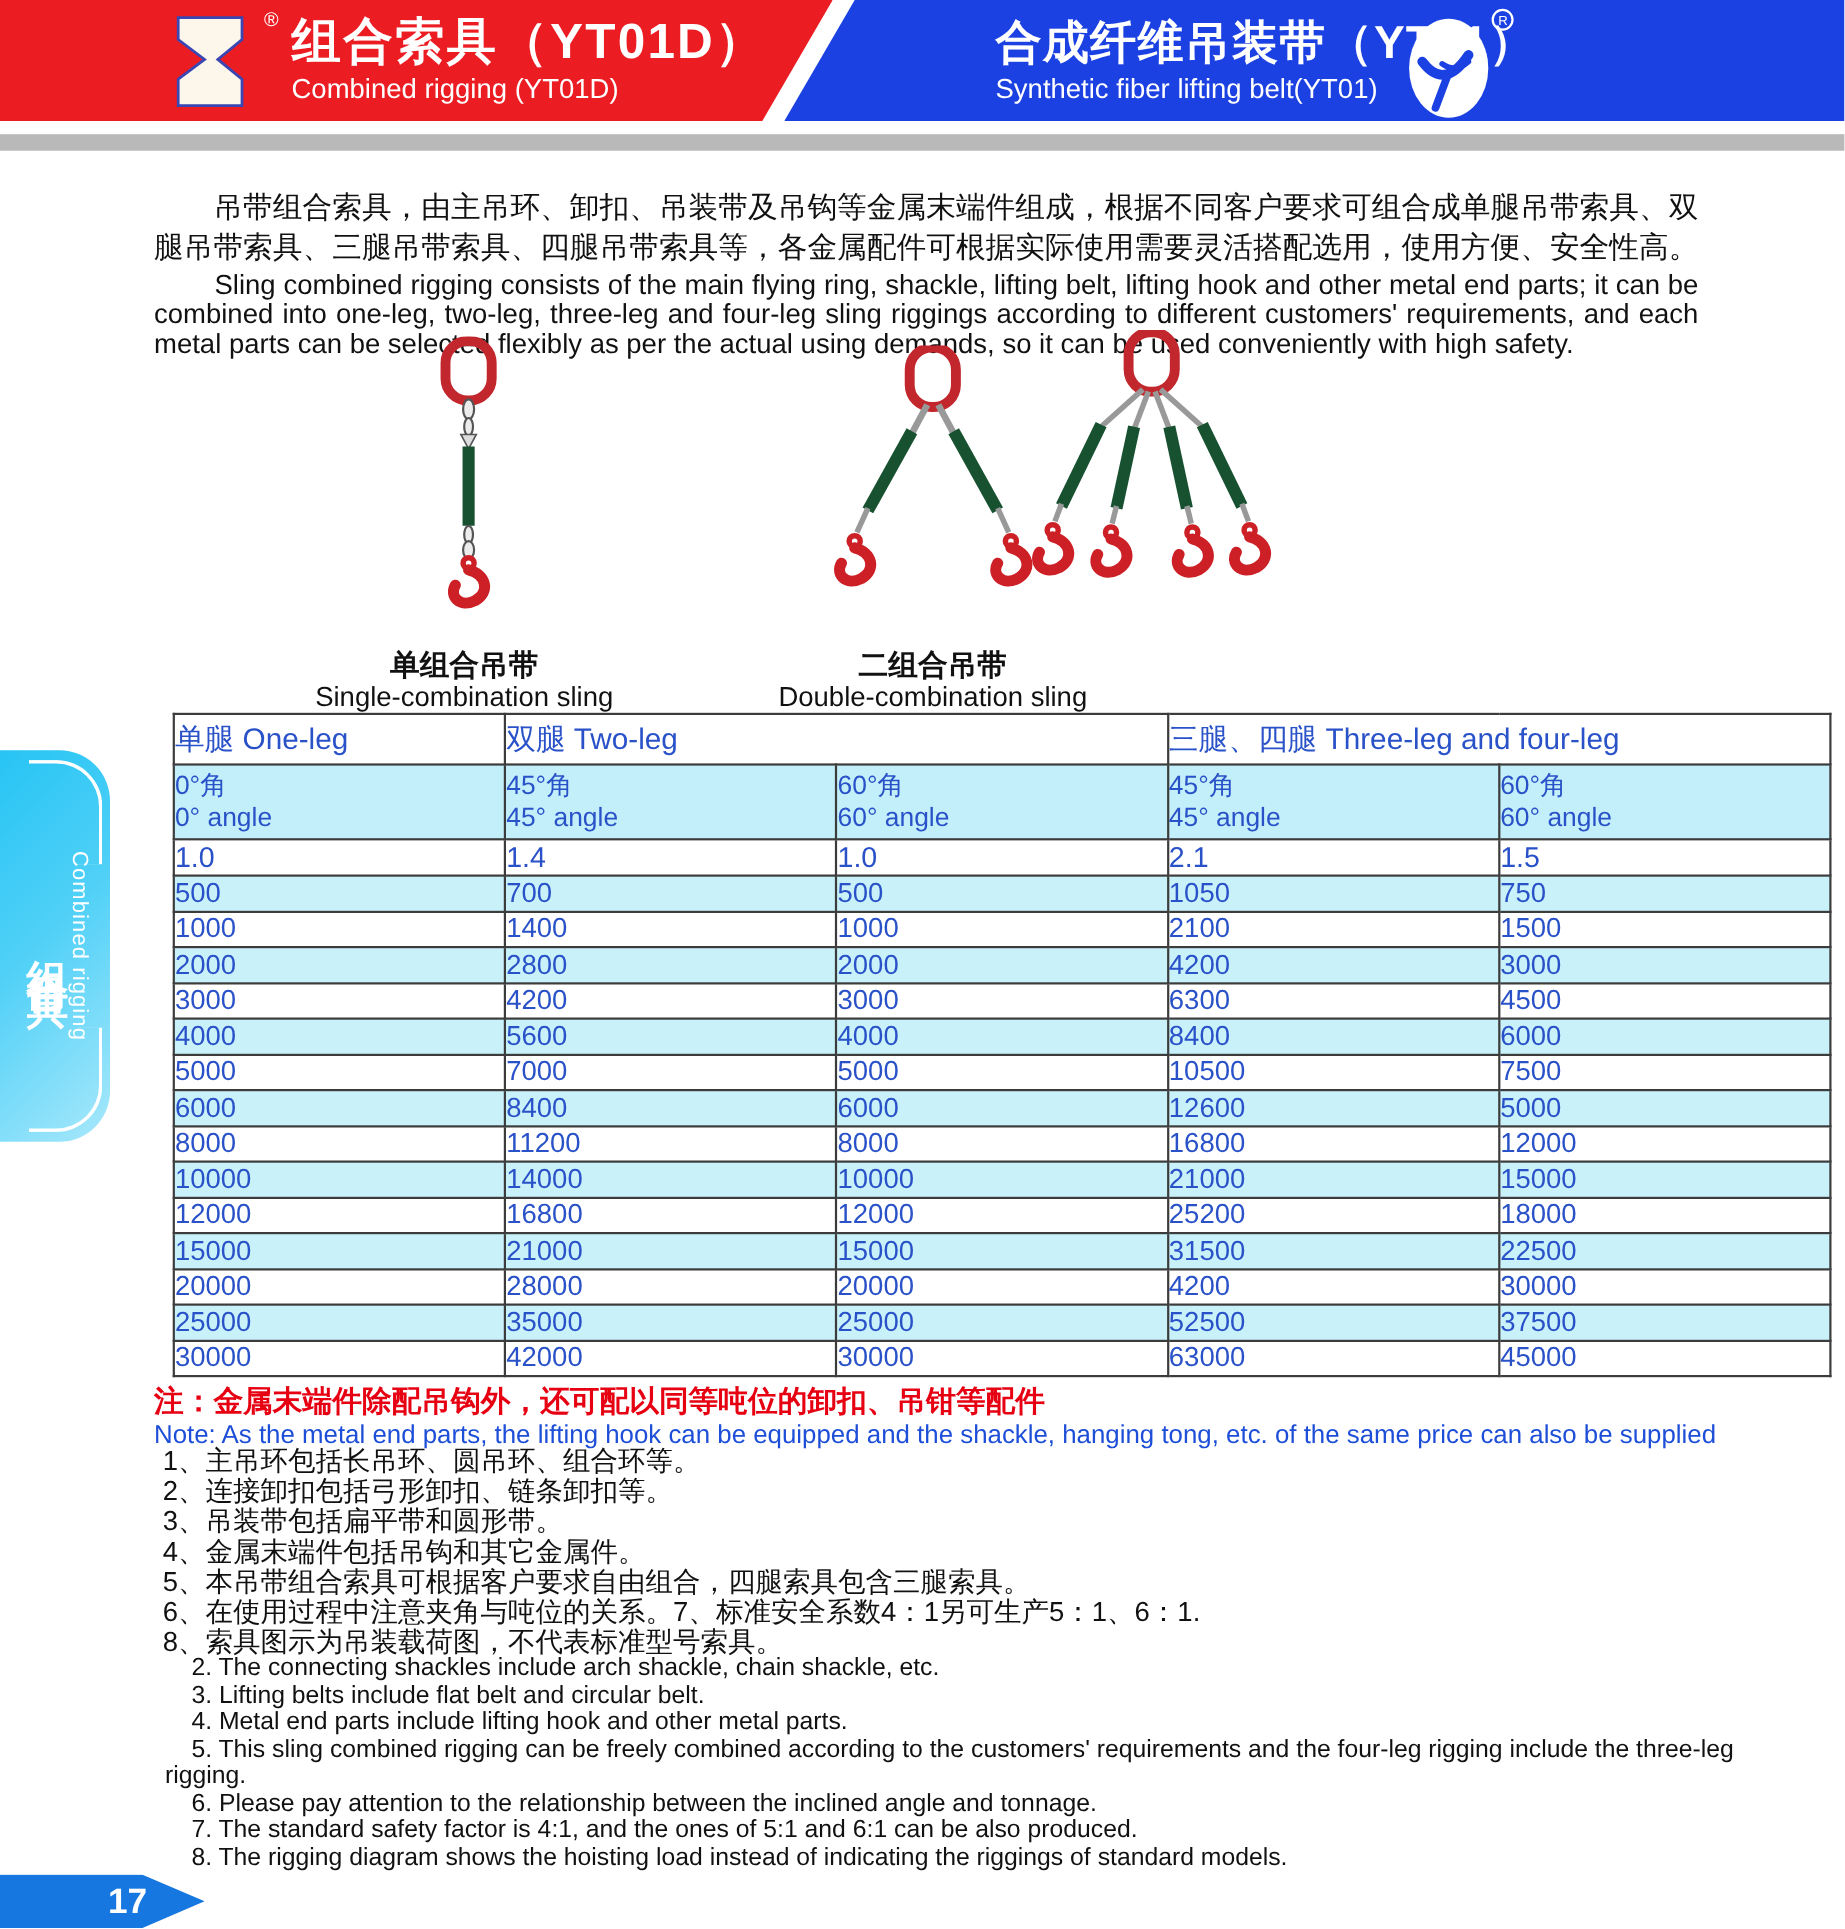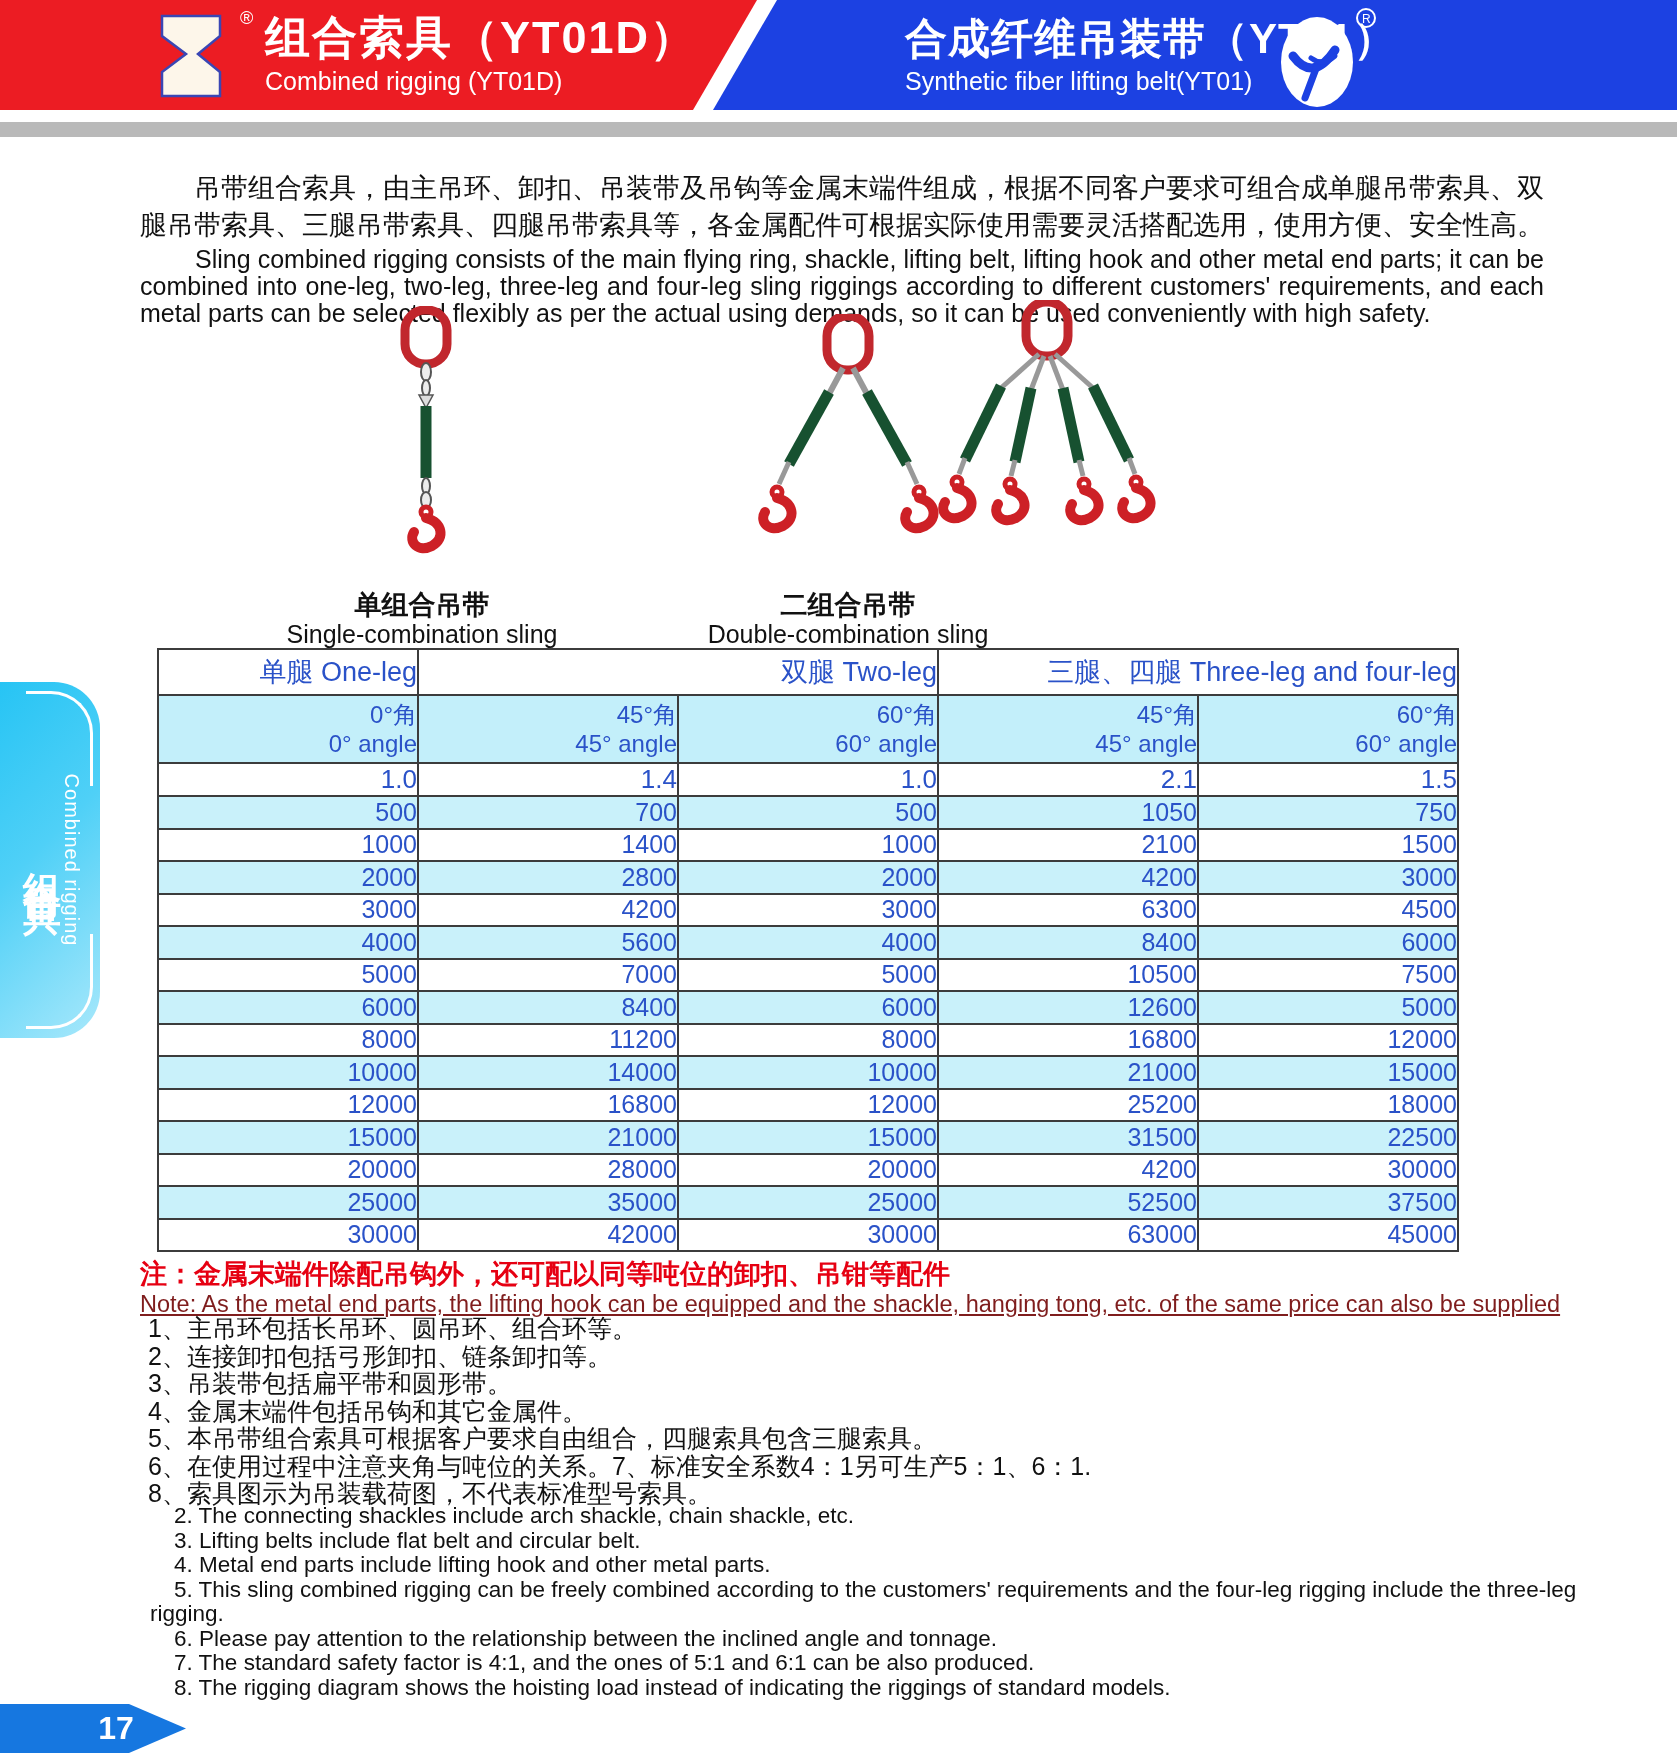--- a/index.html
+++ b/index.html
@@ -31,35 +31,35 @@
   .intro-en{font-size:25px;line-height:27px;text-indent:2.2em;margin:2px 0 0 0;}
 
   
   .fig{position:absolute;}
   .fig-caption{position:absolute;width:320px;text-align:center;}
   .cap-zh{font-size:27px;font-weight:600;line-height:30px;}
   .cap-en{font-size:25px;line-height:29px;}
 
   
   .spec-table{
-    position:absolute;left:157px;top:648px;width:1302px;border-collapse:collapse;table-layout:fixed;
-    color:#2a52c8;text-align:right;
+    position:absolute;left:157px;top:648px;width:1508px;border-collapse:collapse;table-layout:fixed;
+    color:#2a52c8;text-align:left;
   }
   .spec-table th,.spec-table td{border:2px solid #3c3c3c;padding:0;font-weight:normal;}
   .spec-table col{width:20%;}
   .group-row{height:46px;font-size:27px;background:#fff;}
   .angle-row{height:68px;background:#c3effa;font-size:24px;}
   .angle-row .l{display:block;line-height:29px;}
   .factor-row{height:33px;font-size:26px;background:#fff;margin-top:44px;}
   .spec-table tbody tr{height:32.5px;font-size:25px;background:#fff;}
   .spec-table tbody tr:nth-child(odd){background:#c9f1fa;}
 
   
   .note-zh-red{position:absolute;left:140px;top:1256px;color:#e60012;font-size:27px;font-weight:bold;}
-  .note-en-red{position:absolute;left:140px;top:1291px;color:#7f1d1d;font-size:23.5px;text-decoration:underline;}
+  .note-en-red{position:absolute;left:140px;top:1291px;color:#1d4ed8;font-size:23.5px;}
   .zh-list{position:absolute;left:148px;top:1315px;width:1420px;list-style:none;margin:0;padding:0;font-size:25px;line-height:27.5px;}
   .en-list{position:absolute;left:150px;top:1504px;width:1440px;list-style:none;margin:0;padding:0;font-size:22.5px;line-height:24.5px;}
   .en-list li{text-indent:24px;}
   .zh-list li{white-space:nowrap;}
 
   
   .sidebar{
     position:absolute;left:0;top:682px;width:100px;height:356px;
     background:linear-gradient(135deg,#27c4f4 0%,#4fd0f7 45%,#a8e8fb 100%);
     border-top-right-radius:46px;border-bottom-right-radius:46px;

